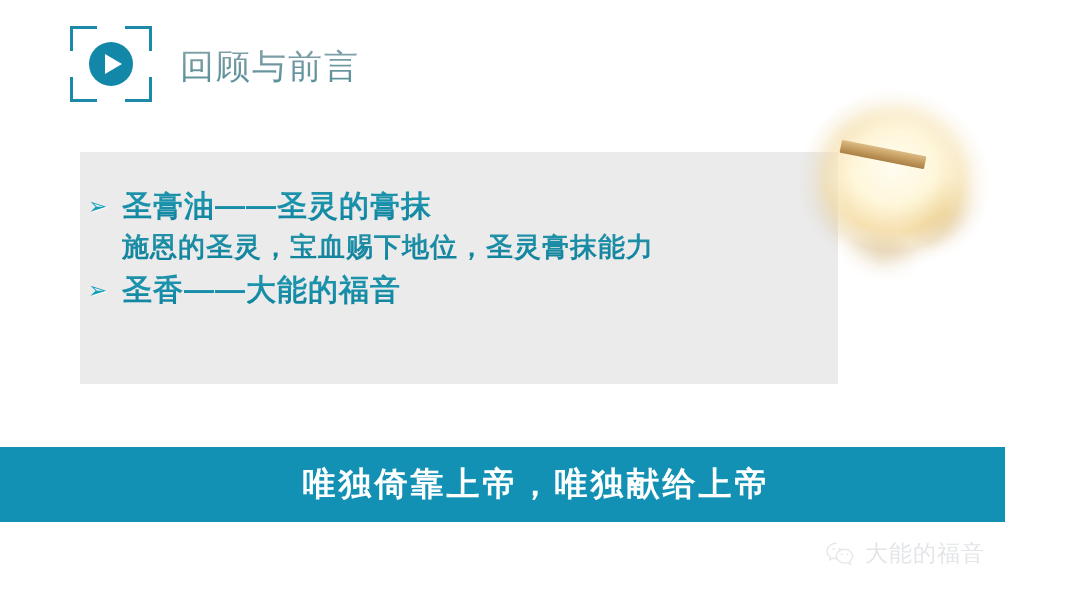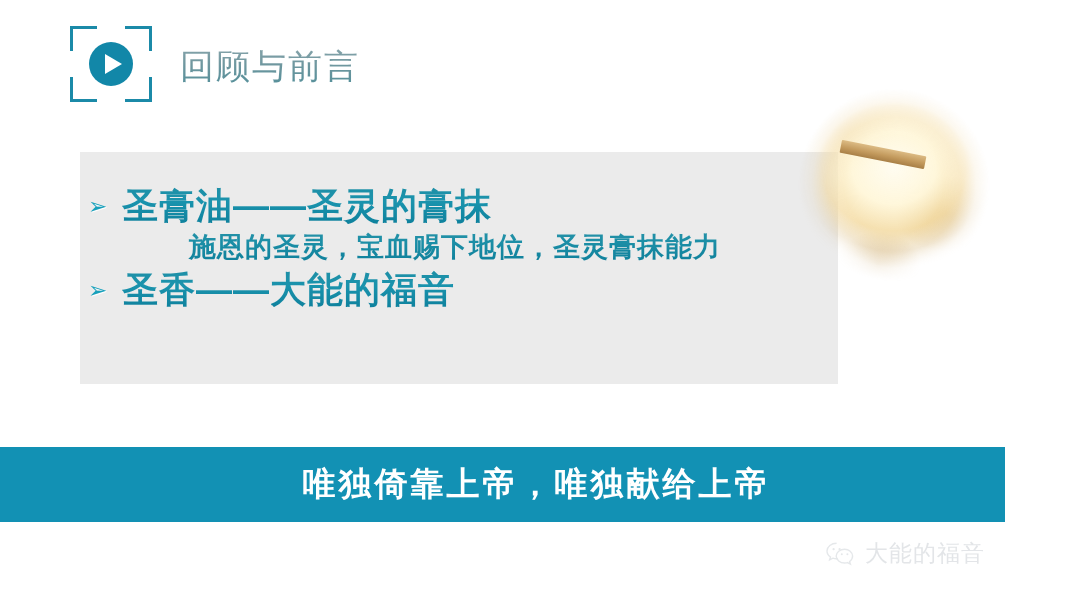--- a/index.html
+++ b/index.html
@@ -143,21 +143,21 @@
   }
   .bullet-marker {
     width: 34px;
     flex: 0 0 34px;
     font-size: 23px;
     line-height: 40px;
     color: #17a0bb;
     text-shadow: 1px 1px 0 rgba(255,255,255,0.9);
   }
   .bullet-title {
-    font-size: 36px;
+    font-size: 30px;
     line-height: 40px;
     font-weight: bold;
     letter-spacing: 1px;
     background: linear-gradient(180deg, #1f8fa6 0%, #1a93ad 40%, #0d7f9b 100%);
     -webkit-background-clip: text;
     background-clip: text;
     -webkit-text-fill-color: transparent;
     color: #158ba6;
   }
   .bullet-sub {
@@ -165,21 +165,20 @@
     font-size: 27px;
     line-height: 42px;
     font-weight: bold;
     letter-spacing: 1px;
     white-space: nowrap;
     background: linear-gradient(180deg, #2a93a8 0%, #1b8ea6 40%, #0c7c98 100%);
     -webkit-background-clip: text;
     background-clip: text;
     -webkit-text-fill-color: transparent;
     color: #16889f;
-    text-align: center;
   }
 
   
   #banner {
     position: absolute;
     left: 0;
     top: 447px;
     width: 1073px;
     height: 75px;
     background: #1291b4;

